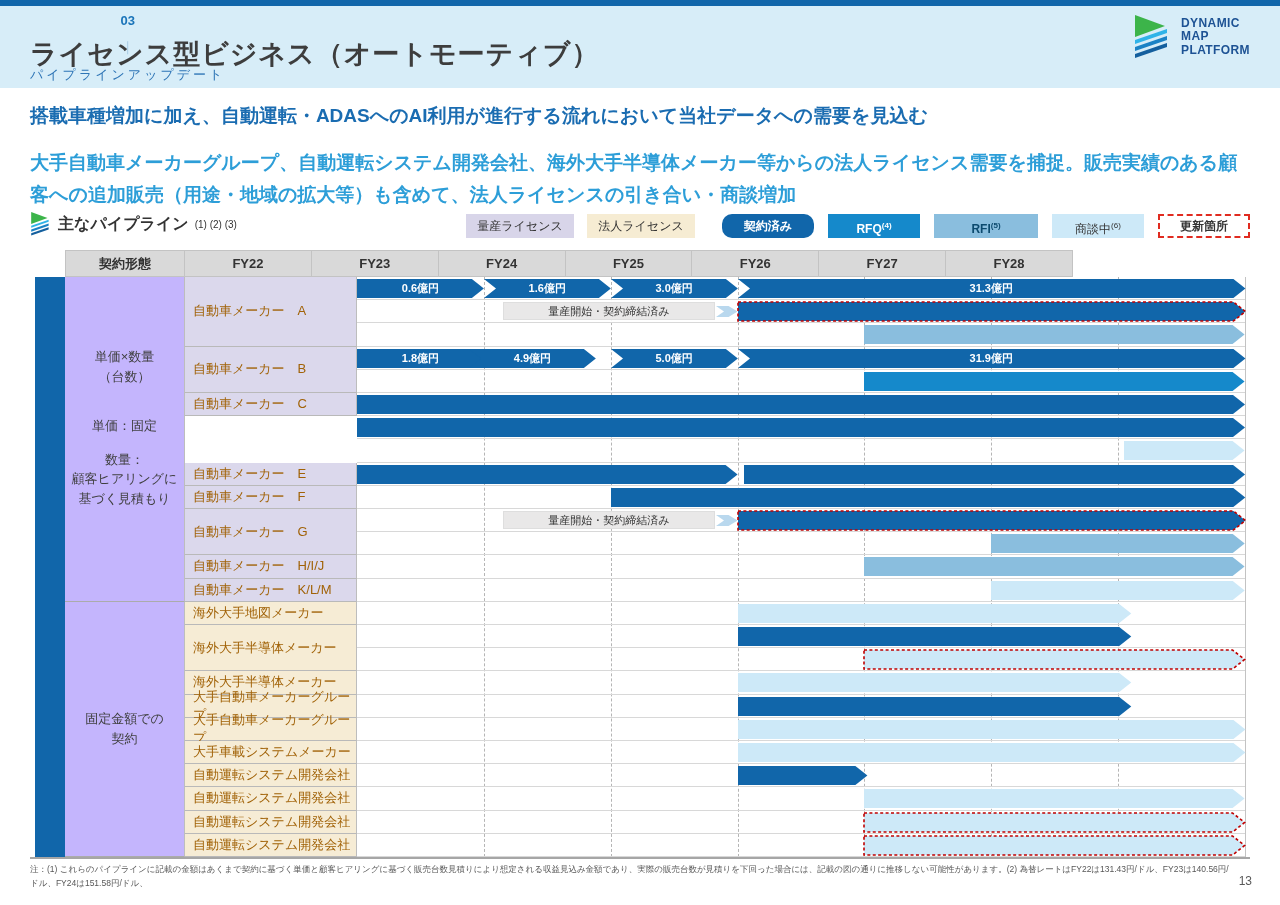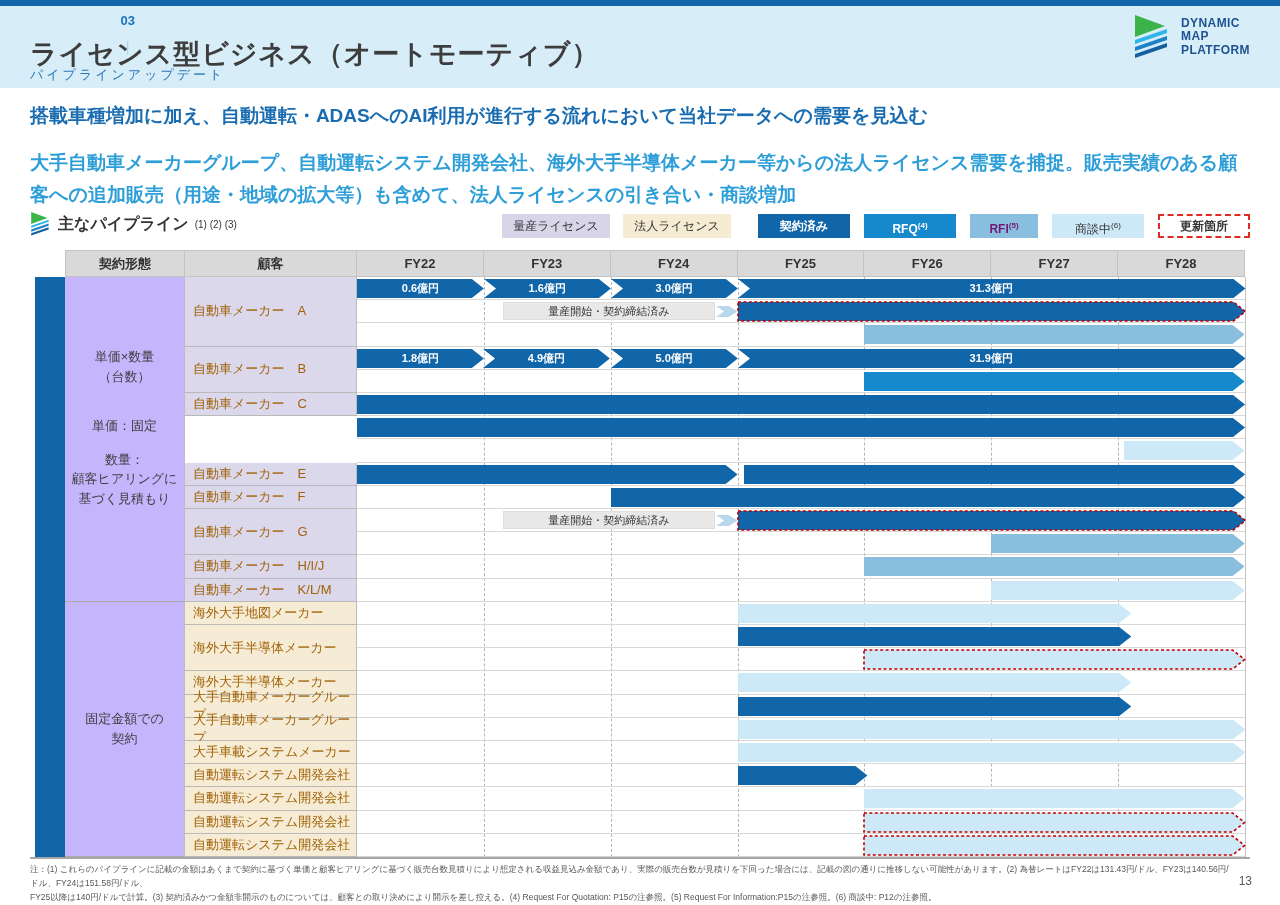--- a/index.html
+++ b/index.html
@@ -17,23 +17,23 @@
   .subtitle1{position:absolute;top:103px;left:30px;width:1224px;font-size:19px;font-weight:bold;color:#1a6cb1;}
   .subtitle2{position:absolute;top:147px;left:30px;width:1224px;font-size:19px;font-weight:bold;color:#2d9ed8;line-height:1.68;}
   .pipe-title{position:absolute;top:212px;left:30px;display:flex;align-items:center;gap:6px;}
   .pipe-title .txt{font-size:16px;font-weight:bold;color:#333;}
   .pipe-title sup{font-size:10px;font-weight:normal;color:#333;}
   .legend-row{position:absolute;top:214px;left:430px;right:30px;display:flex;justify-content:flex-end;align-items:center;}
   .chip{height:24px;line-height:24px;text-align:center;font-size:12px;color:#333;box-sizing:border-box;flex:none;}
   .chip sup{font-size:8px;}
   .chip.mass{width:108px;background:#d8d5e9;margin-right:13px;}
   .chip.corp{width:108px;background:#f6ecd3;margin-right:27px;}
-  .chip.signed{width:92px;background:#1166aa;color:#fff;font-weight:bold;margin-right:14px;}
+  .chip.signed{width:92px;background:#1166aa;color:#fff;font-weight:bold;margin-right:14px;border-radius:10px;}
   .chip.rfq{width:92px;background:#1589cb;color:#fff;font-weight:bold;margin-right:14px;}
-  .chip.rfi{width:68px;background:#8abede;color:#701a75;font-weight:bold;margin-right:14px;}
+  .chip.rfi{width:104px;background:#8abede;color:#0c4a6e;font-weight:bold;margin-right:14px;}
   .chip.nego{width:92px;background:#cde9f8;color:#333;margin-right:14px;}
   .chip.update{width:92px;background:#fff;border:2px dashed #e02b20;font-weight:bold;line-height:20px;}
   .gantt{position:absolute;left:35px;top:250px;width:1210px;height:607px;}
   .tbl-header{position:absolute;left:30px;top:0;height:27px;display:flex;}
   .hcell{box-sizing:border-box;background:#d9d9d9;border:1px solid #c3c3c3;border-left:none;
          font-size:13px;font-weight:bold;color:#333;display:flex;align-items:center;justify-content:center;}
   .hcell:first-child{border-left:1px solid #c3c3c3;}
   .hcell.c0{width:120px;} .hcell.c1{width:172px;} .hcell.cf{width:126.857px;text-align:center;}
   .side-bar{position:absolute;left:0;top:27px;width:30px;height:580px;background:#1166aa;}
   .gbody{position:absolute;left:30px;top:27px;width:1180px;height:580px;border-right:1px solid #c3c3c3;}
@@ -109,21 +109,20 @@
     <div class="chip signed">契約済み</div>
     <div class="chip rfq">RFQ<sup>(4)</sup></div>
     <div class="chip rfi">RFI<sup>(5)</sup></div>
     <div class="chip nego">商談中<sup>(6)</sup></div>
     <div class="chip update">更新箇所</div>
   </div>
 
 <div class="gantt">
   <div class="tbl-header">
       <div class="hcell c0">契約形態</div>
-      <div class="hcell c1">顧客</div>
       <div class="hcell cf">FY22</div>
       <div class="hcell cf">FY23</div>
       <div class="hcell cf">FY24</div>
       <div class="hcell cf">FY25</div>
       <div class="hcell cf">FY26</div>
       <div class="hcell cf">FY27</div>
       <div class="hcell cf">FY28</div>
     </div>
   <div class="side-bar"></div>
   <div class="gbody">
@@ -189,21 +188,21 @@
         </div>
       </div>
       <div class="cust-cell mass" style="top: 69.6px; height: 46.4px;">自動車メーカー　B</div>
       <div class="subrow" style="top: 69.6px; height: 23.2px;">
         <div class="bar" style="left: 0px; width: 126.857px;">
           <svg width="126.85714285714286" height="19" style="overflow: visible;">
             <polygon points="0,0 114.85714285714286,0 126.85714285714286,9.5 114.85714285714286,19 0,19" fill="#1166aa"></polygon>
           </svg>
           <div class="bartext">1.8億円</div>
         </div>
-        <div class="bar" style="left: 126px; width: 126.857px;">
+        <div class="bar" style="left: 112px; width: 126.857px;">
           <svg width="126.85714285714286" height="19" style="overflow: visible;">
             <polygon points="0,0 114.85714285714286,0 126.85714285714286,9.5 114.85714285714286,19 0,19 12,9.5" fill="#1166aa"></polygon>
           </svg>
           <div class="bartext">4.9億円</div>
         </div>
         <div class="bar" style="left: 253.714px; width: 126.857px;">
           <svg width="126.85714285714286" height="19" style="overflow: visible;">
             <polygon points="0,0 114.85714285714286,0 126.85714285714286,9.5 114.85714285714286,19 0,19 12,9.5" fill="#1166aa"></polygon>
           </svg>
           <div class="bartext">5.0億円</div>
@@ -392,15 +391,14 @@
             <polygon points="0,0 368.57142857142856,0 380.57142857142856,9.5 368.57142857142856,19 0,19" fill="#cde9f8" stroke="#c00000" stroke-width="1.6" stroke-dasharray="3,2.4"></polygon>
           </svg>
         </div>
       </div>
     </div>
 </div>
 
 <div class="footer-sep"></div>
 <div class="footnote">
   <div>注：(1) これらのパイプラインに記載の金額はあくまで契約に基づく単価と顧客ヒアリングに基づく販売台数見積りにより想定される収益見込み金額であり、実際の販売台数が見積りを下回った場合には、記載の図の通りに推移しない可能性があります。(2) 為替レートはFY22は131.43円/ドル、FY23は140.56円/ドル、FY24は151.58円/ドル、</div>
-  <div>FY25以降は140円/ドルで計算。(3) 契約済みかつ金額非開示のものについては、顧客との取り決めにより開示を差し控える。(4) Request For Quotation: P15の注参照。(5) Request For Information:P15の注参照。(6) 商談中: P12の注参照。</div>
 </div>
 <div class="page-num">13</div>
 
 </body></html>

